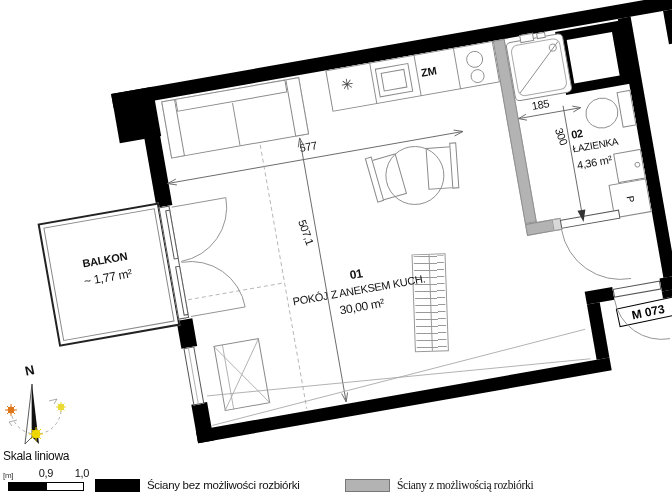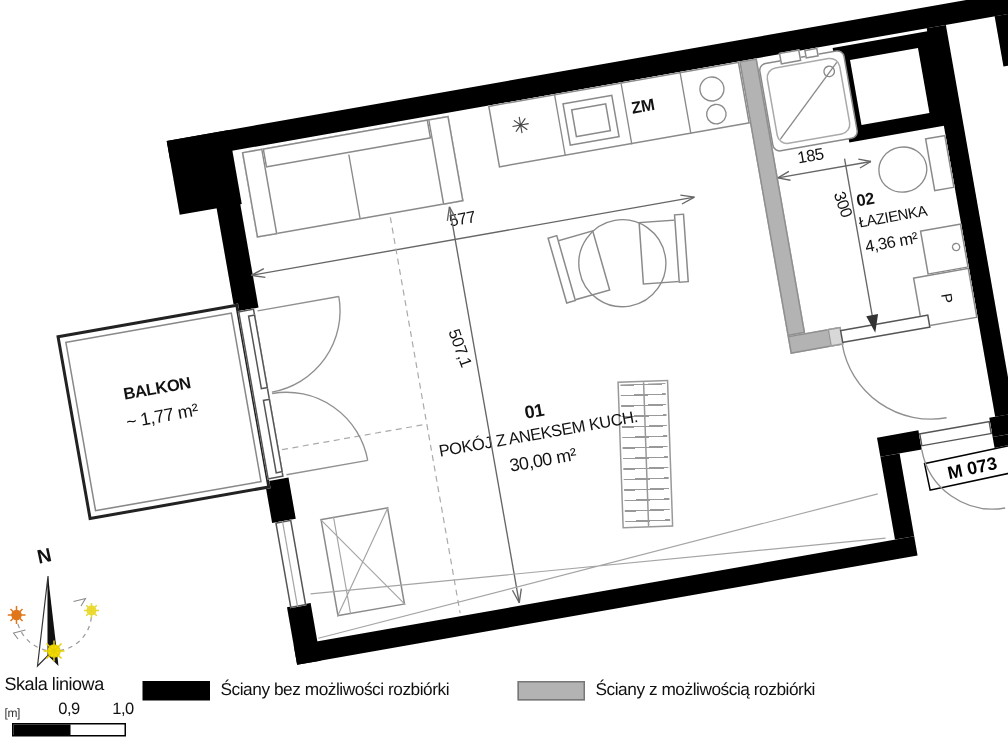--- a/index.html
+++ b/index.html
@@ -176,18 +176,18 @@
 <div class="abs" style="left:0;top:448px;width:220px;height:50px;">
   <div class="txt" style="left:3px;top:2px;font-size:12px;">Skala liniowa</div>
   <div class="txt" style="left:3px;top:24px;font-size:8px;color:#333;">[m]</div>
   <div class="txt ctr" style="left:34px;top:19px;width:24px;font-size:11px;">0,9</div>
   <div class="txt ctr" style="left:70px;top:19px;width:24px;font-size:11px;">1,0</div>
   <div class="abs" style="left:8px;top:34px;width:76px;height:9px;border:1px solid #000;box-sizing:border-box;background:#fff;">
     <div class="abs" style="left:0;top:0;width:38px;height:100%;background:#000;"></div>
   </div>
 </div>
 
-<div class="abs" style="left:0;top:450px;width:560px;height:25px;">
+<div class="abs" style="left:0;top:475px;width:560px;height:25px;">
   <div class="abs" style="left: 95px; top: 4px; width: 45px; height: 13px; background: rgb(0, 0, 0);"></div>
   <div class="txt" style="left:147px;top:4px;font-size:11.5px;">Ściany bez możliwości rozbiórki</div>
   <div class="abs" style="left: 345px; top: 4px; width: 45px; height: 13px; border: 1px solid rgb(119, 119, 119); box-sizing: border-box; background: rgb(179, 179, 179);"></div>
-  <div class="txt" style="left:397px;top:4px;font-size:11.5px;">Ściany z możliwością rozbiórki</div>
+  <div class="txt" style="left:397px;top:4px;font-size:11.5px;font-family:Liberation Serif, serif;">Ściany z możliwością rozbiórki</div>
 </div>
 
 </body></html>

